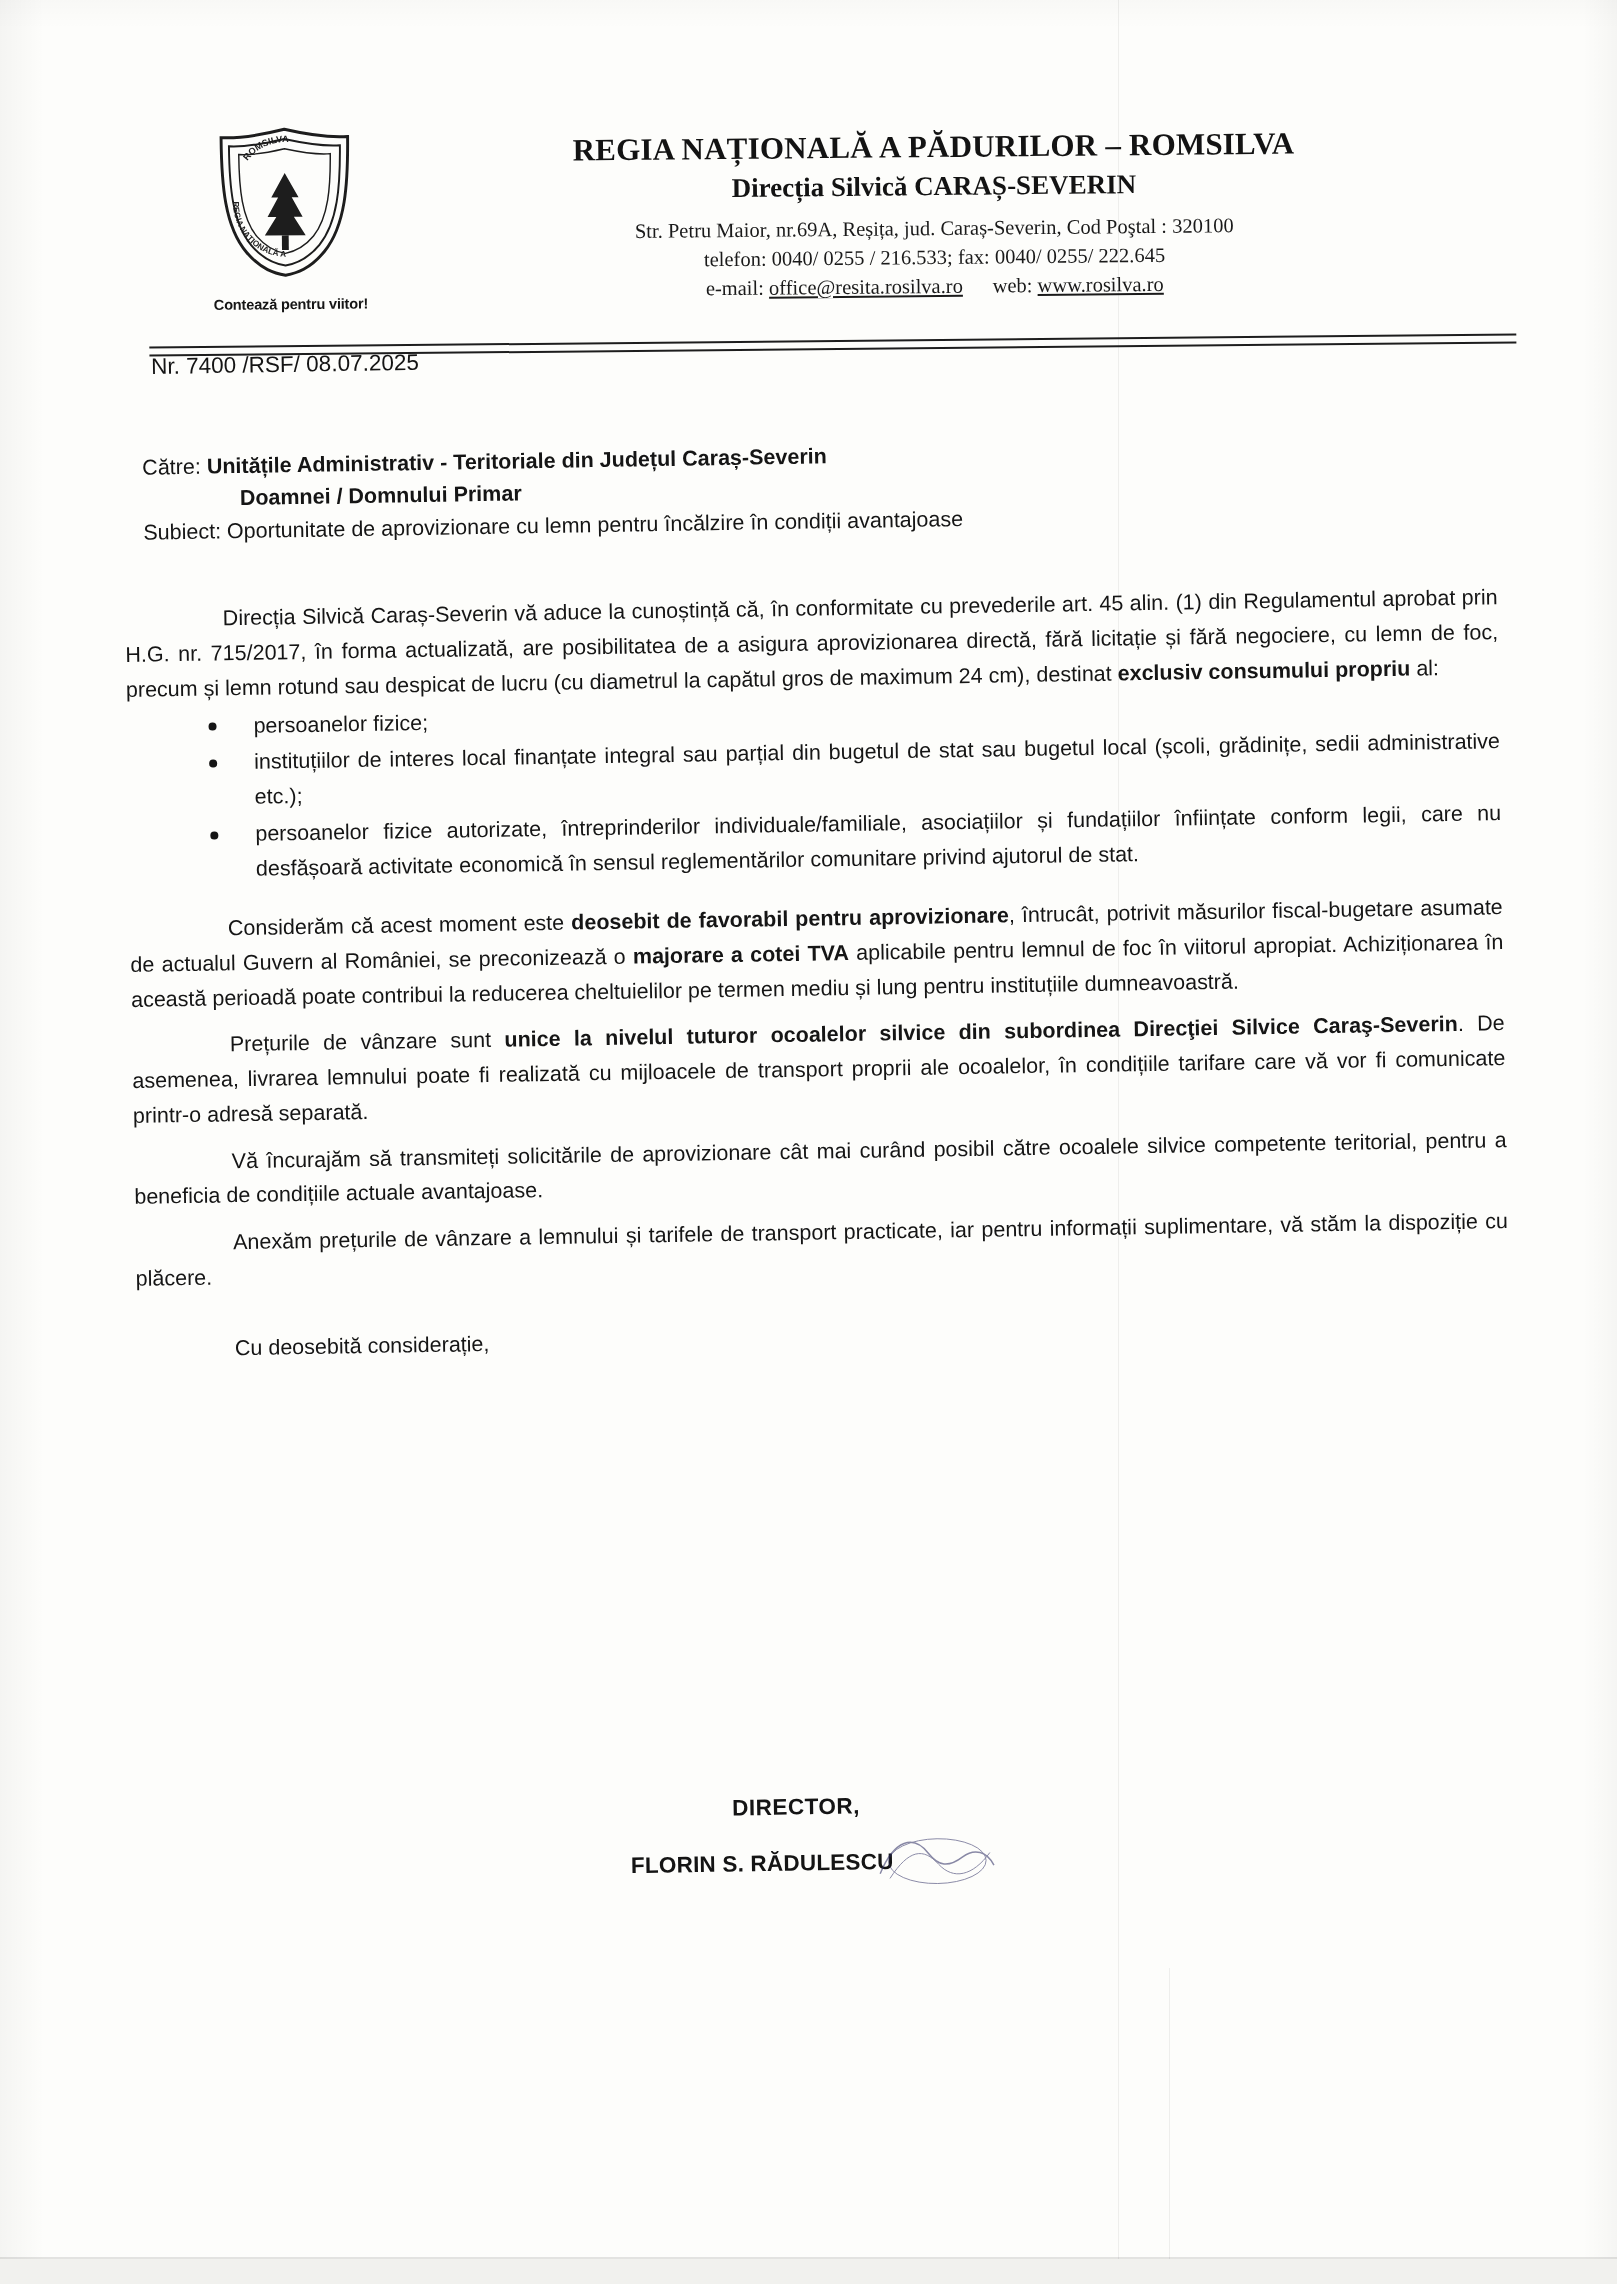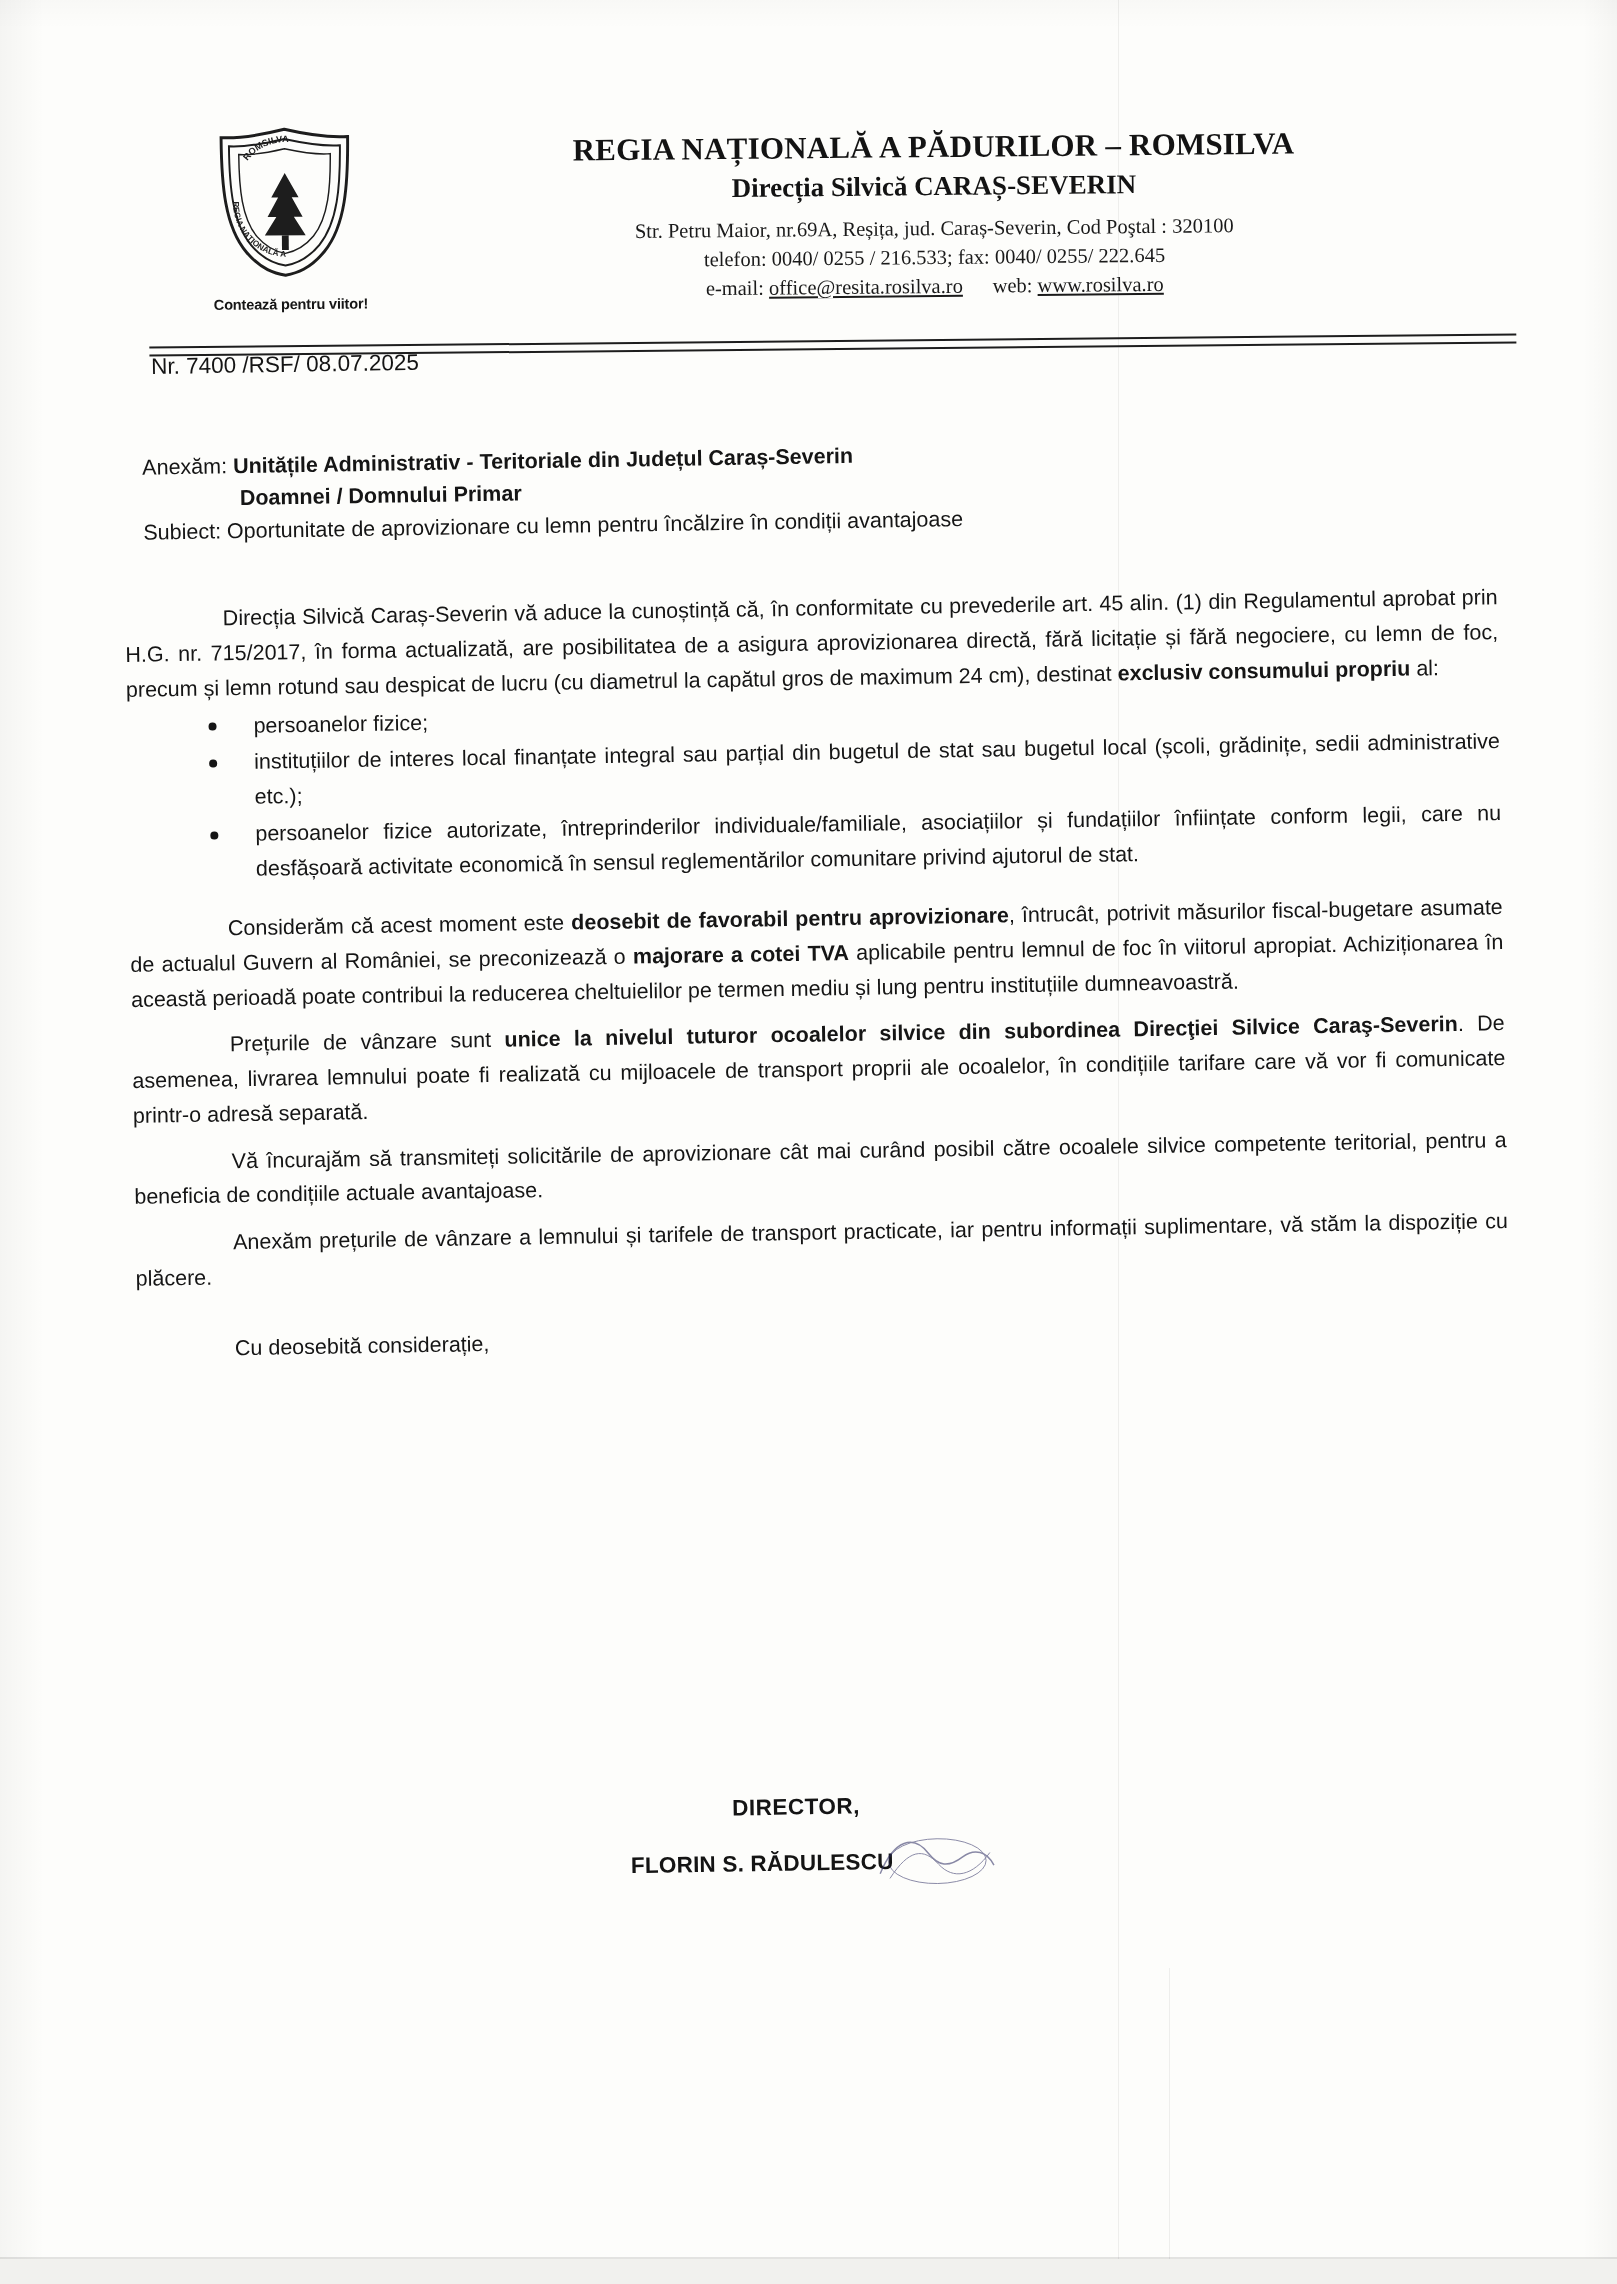--- a/index.html
+++ b/index.html
@@ -284,21 +284,21 @@
 
     <div class="rule-a"></div>
     <div class="rule-b"></div>
   </div>
 
   <div class="docnr">Nr. 7400 /RSF/ 08.07.2025</div>
 
   <div class="body-block">
 
     <div class="addr-line">
-      <span>Anexăm:</span>
+      <span>Către:</span>
       <b>Unitățile Administrativ - Teritoriale din Județul Caraș-Severin</b>
     </div>
     <div class="addr-line addr-indent">
       <b>Doamnei / Domnului Primar</b>
     </div>
     <div class="addr-line">
       <span>Subiect:</span>
       <span>Oportunitate de aprovizionare cu lemn pentru încălzire în condiții avantajoase</span>
     </div>
 

